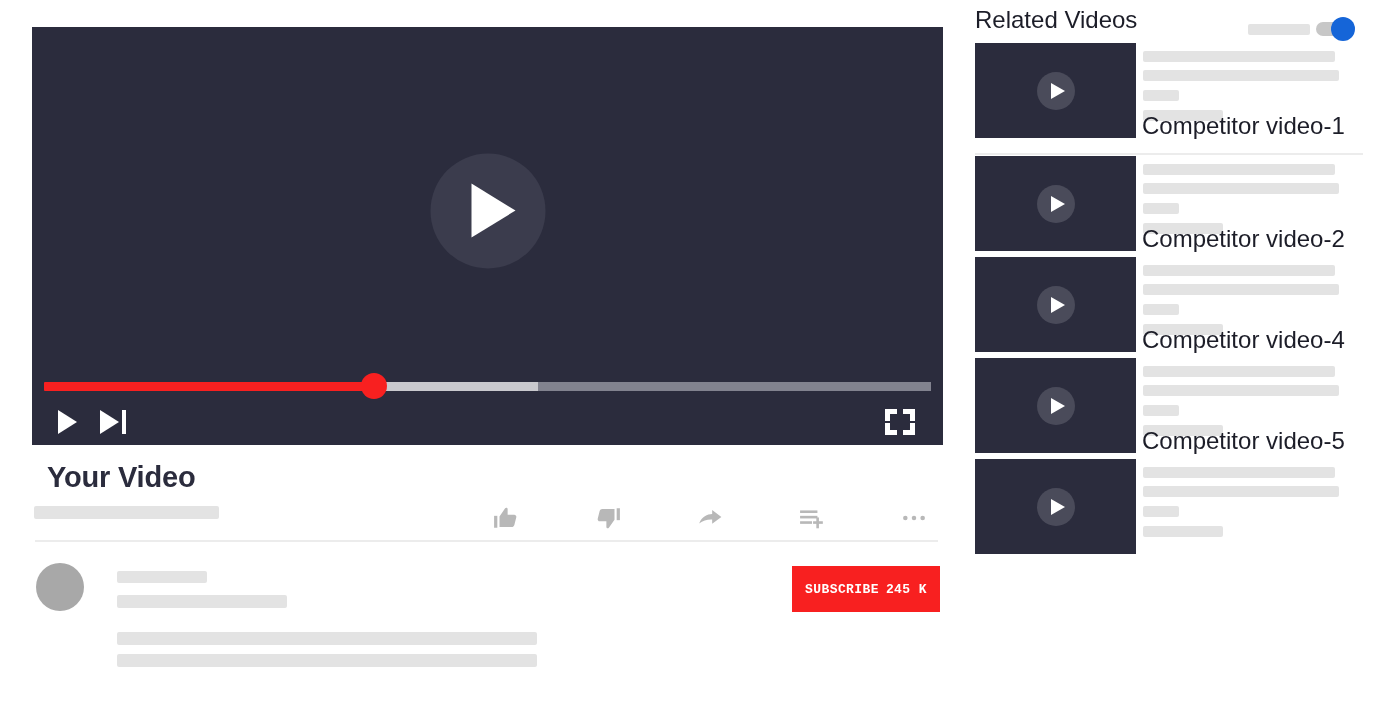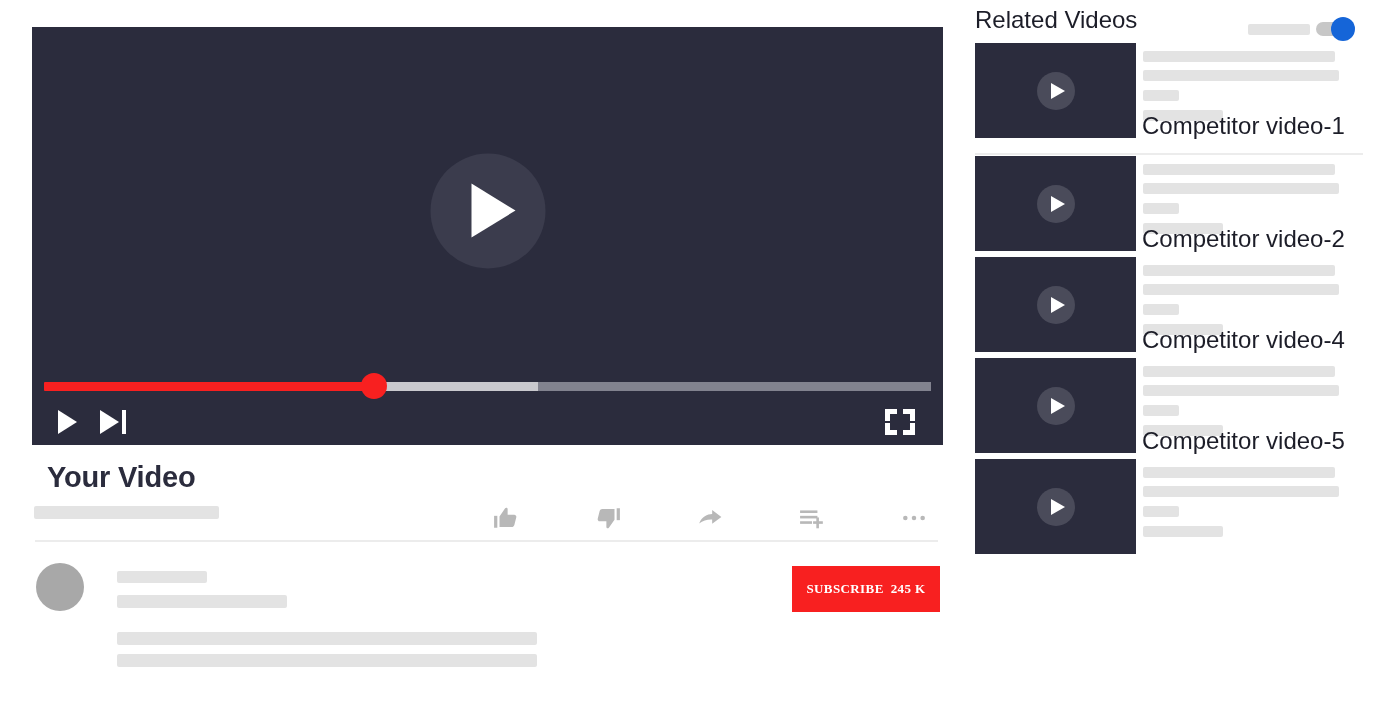--- a/index.html
+++ b/index.html
@@ -124,21 +124,21 @@
   .desc-1  { position: absolute; left: 117px; top: 632px; width: 420px; height: 13px; }
   .desc-2  { position: absolute; left: 117px; top: 654px; width: 420px; height: 13px; }
 
   .subscribe {
     position: absolute;
     left: 792px; top: 566px;
     width: 148px; height: 46px;
     background: #f82020;
     border: none;
     color: #ffffff;
-    font-family: Liberation Serif, serif;
+    font-family: Liberation Mono, monospace;
     font-size: 13px; font-weight: 700;
     letter-spacing: 0.4px;
     display: flex; align-items: center; justify-content: center;
     gap: 7px;
     cursor: pointer;
   }
 
   
   .rel-head {
     position: absolute;

